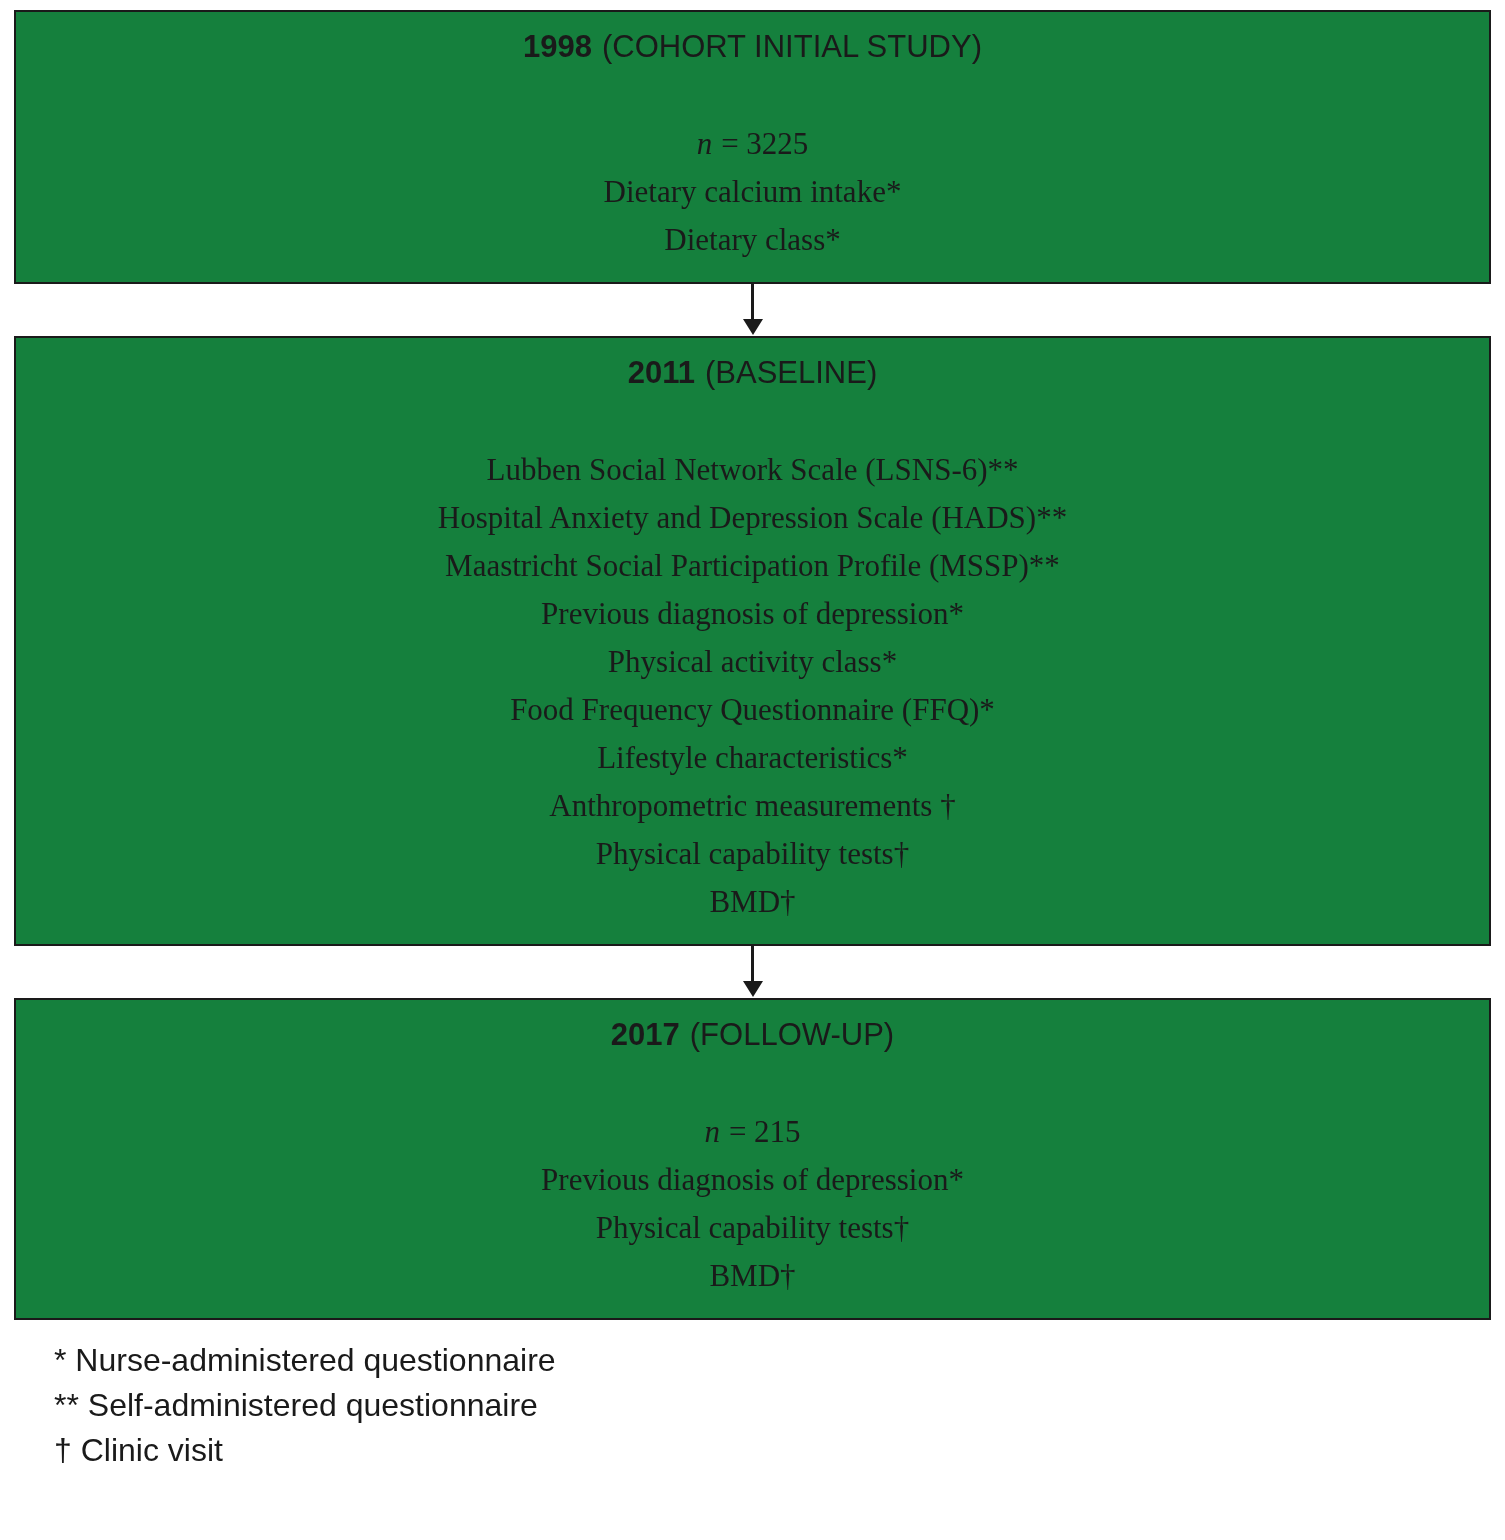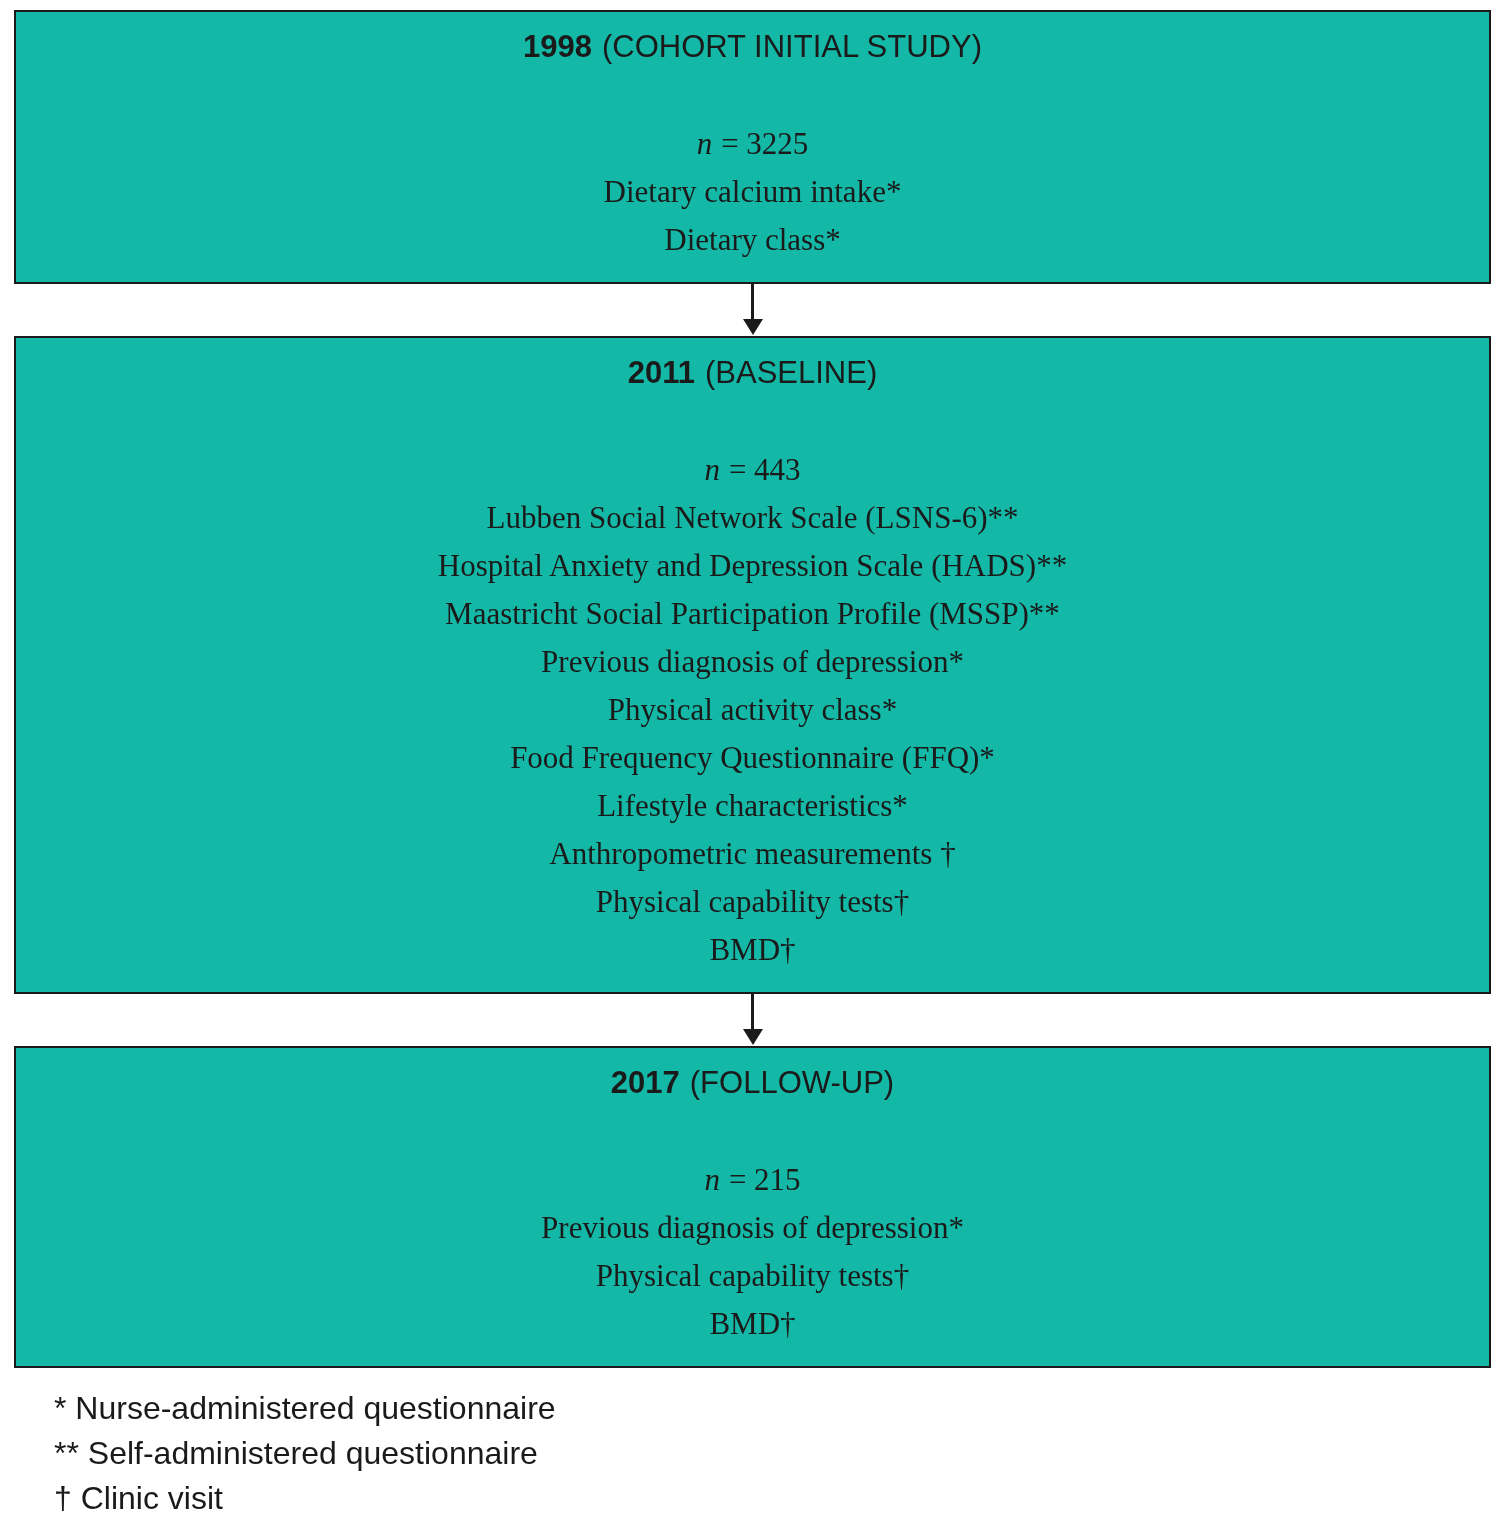--- a/index.html
+++ b/index.html
@@ -15,21 +15,21 @@
     box-sizing: border-box;
   }
   .page {
     padding: 10px 14px 0 14px;
   }
   .box {
     border: 2px solid #1a1a1a;
     text-align: center;
     font-size: 31px;
     padding: 14px 10px 18px 10px;
-    background: #14b8a6;
+    background: #15803d;
   }
   .box-title {
     line-height: 42px;
     margin-bottom: 52px;
     white-space: nowrap;
   }
   .year {
     font-weight: bold;
     margin-right: 10px;
   }
@@ -90,23 +90,20 @@
 
   <div class="arrow">
     <div class="arrow-stem"></div>
     <div class="arrow-head"></div>
   </div>
 
   <div class="box">
     <div class="box-title">
       <span class="year">2011</span><span>(BASELINE)</span>
     </div>
-    <div class="n-line">
-      <span class="nvar">n</span><span>= 443</span>
-    </div>
     <div class="line">Lubben Social Network Scale (LSNS-6)**</div>
     <div class="line">Hospital Anxiety and Depression Scale (HADS)**</div>
     <div class="line">Maastricht Social Participation Profile (MSSP)**</div>
     <div class="line">Previous diagnosis of depression*</div>
     <div class="line">Physical activity class*</div>
     <div class="line">Food Frequency Questionnaire (FFQ)*</div>
     <div class="line">Lifestyle characteristics*</div>
     <div class="line">Anthropometric measurements †</div>
     <div class="line">Physical capability tests†</div>
     <div class="line">BMD†</div>

